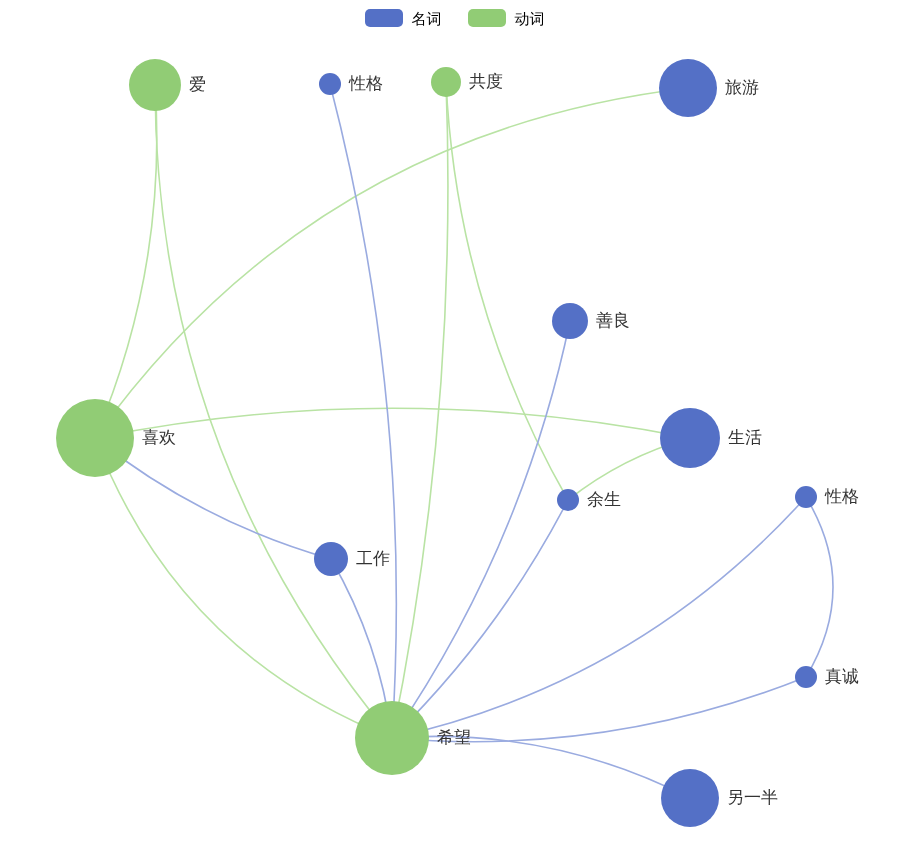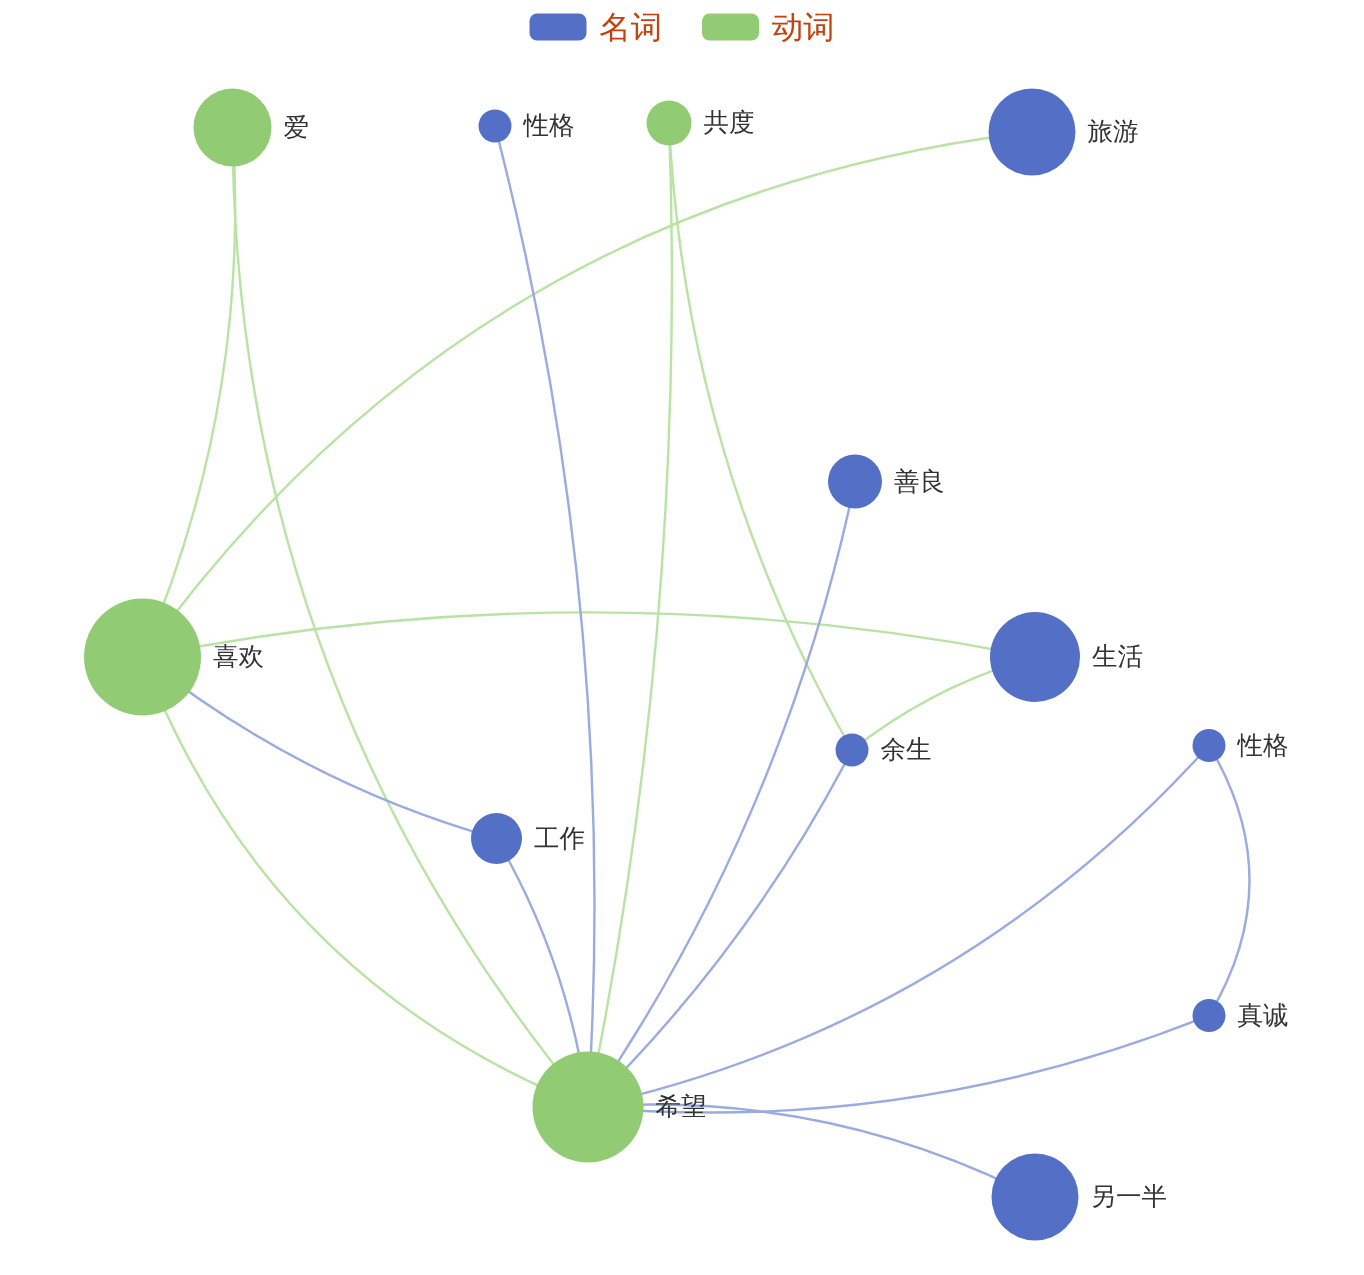--- a/index.html
+++ b/index.html
@@ -34,22 +34,22 @@
     gap: 9px;
     cursor: pointer;
   }
   .legend-swatch {
     width: 38px;
     height: 18px;
     border-radius: 5px;
     display: block;
   }
   .legend-label {
-    font-size: 21px;
-    color: #c2410c;
+    font-size: 15px;
+    color: #000000;
     line-height: 1;
     white-space: nowrap;
   }
   #graph {
     position: absolute;
     left: 0;
     top: 0;
     width: 909px;
     height: 850px;
   }

